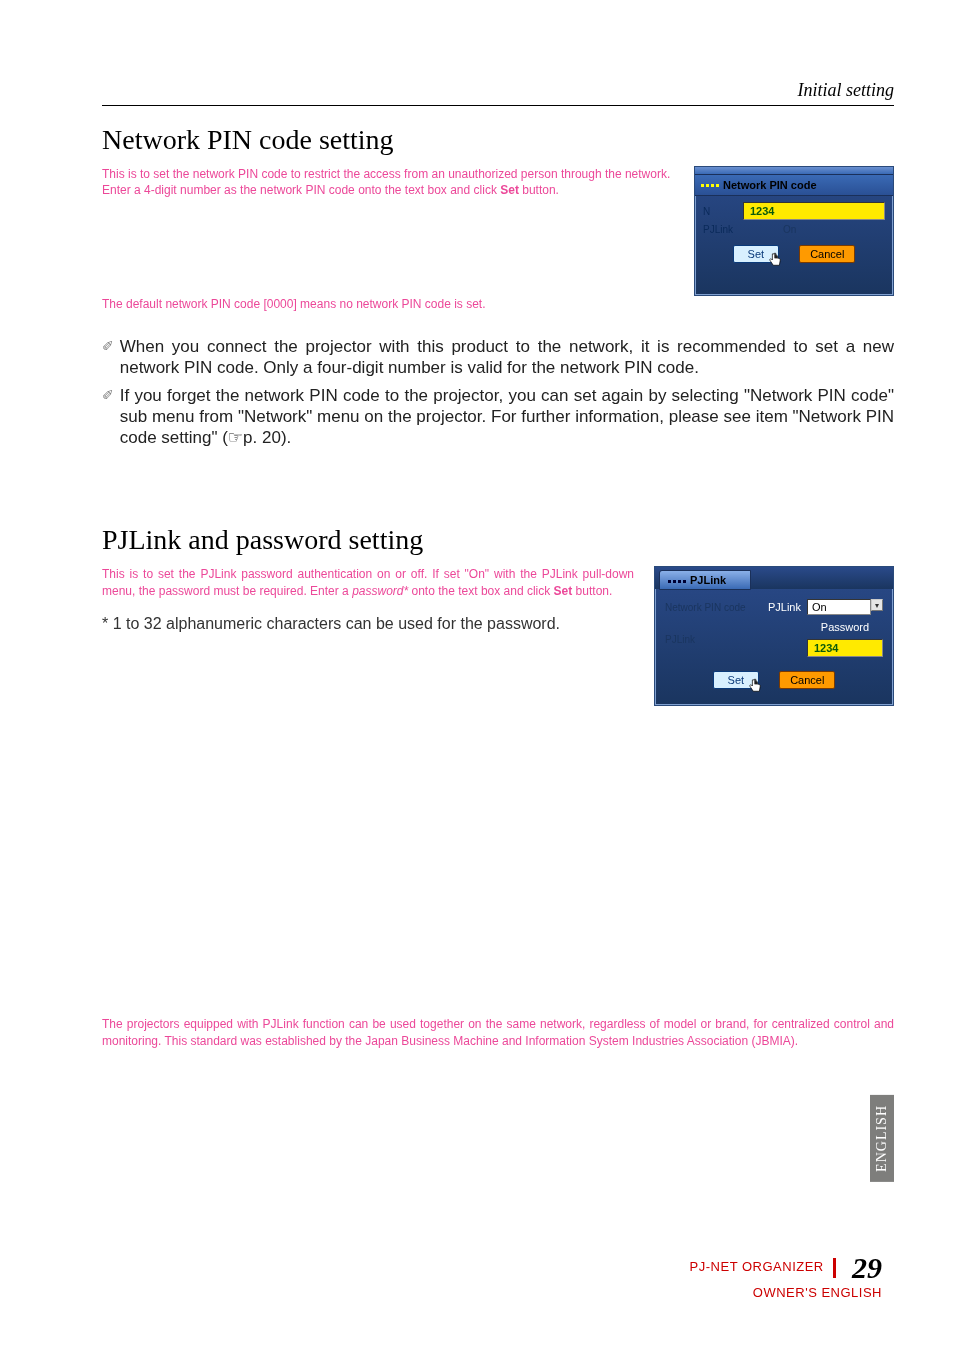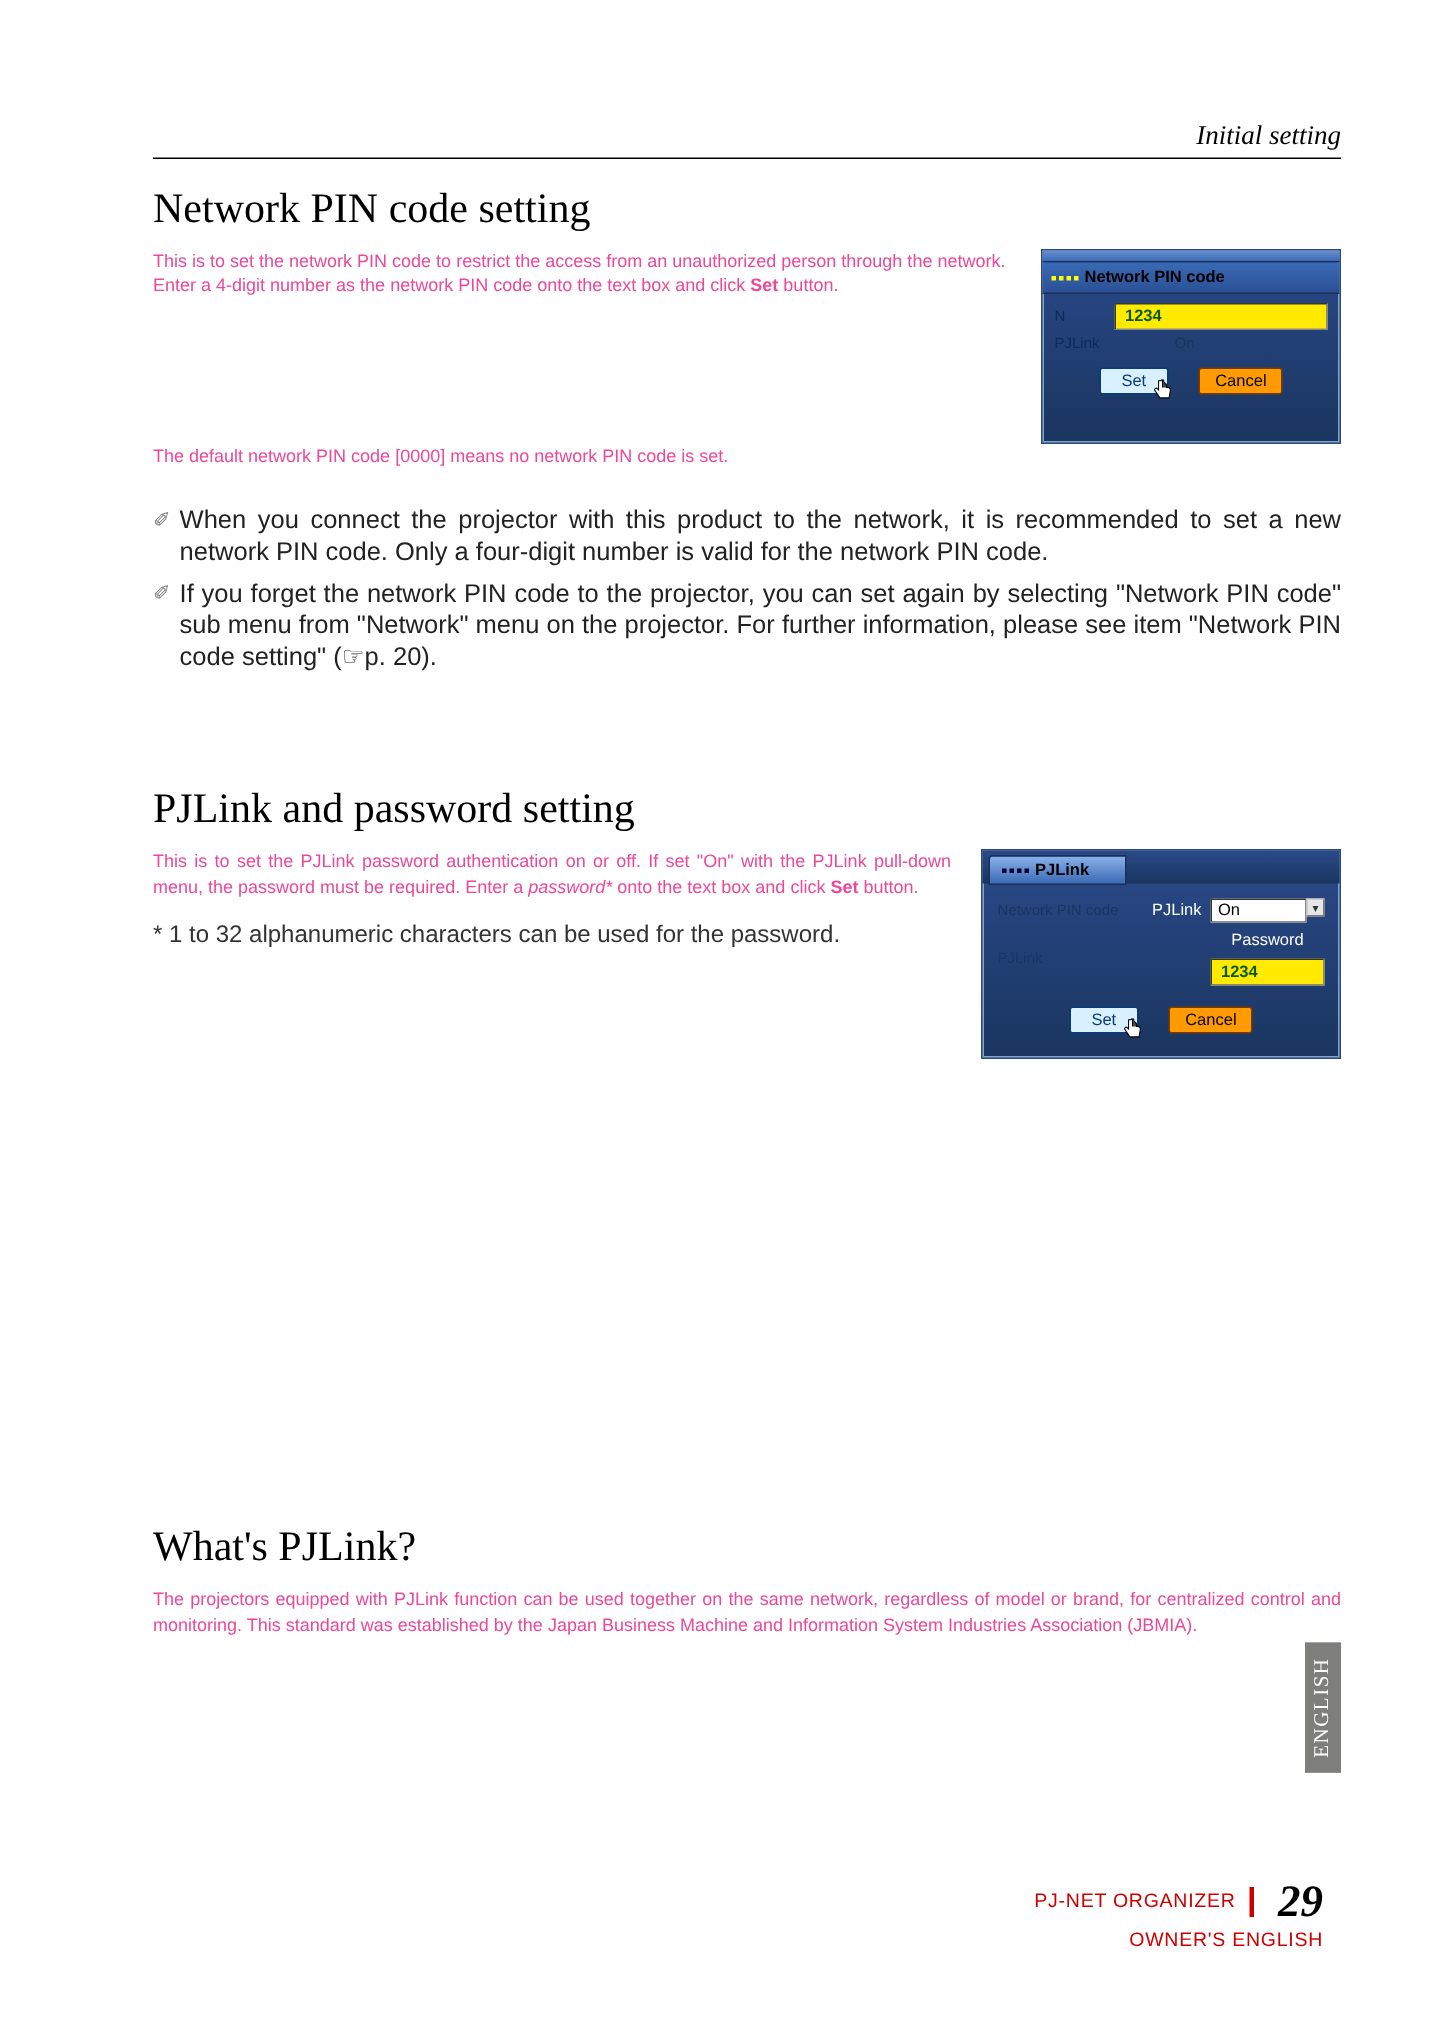--- a/index.html
+++ b/index.html
@@ -297,21 +297,20 @@
               </span>
             </div>
             <div class="btn-cancel">Cancel</div>
           </div>
         </div>
       </div>
     </div>
   </div>
 
   <div class="bottom-section">
-    <h2 class="serif">What's PJLink?</h2>
     <p class="body-text">The projectors equipped with PJLink function can be used together on the same network, regardless of model or brand, for centralized control and monitoring. This standard was established by the Japan Business Machine and Information System Industries Association (JBMIA).</p>
   </div>
 </div>
 
 <div class="english-tab">ENGLISH</div>
 
 <div class="footer">
   <span class="footer-line1">PJ-NET ORGANIZER</span>
   <span class="divider"></span>
   <span class="page-num">29</span><br>

